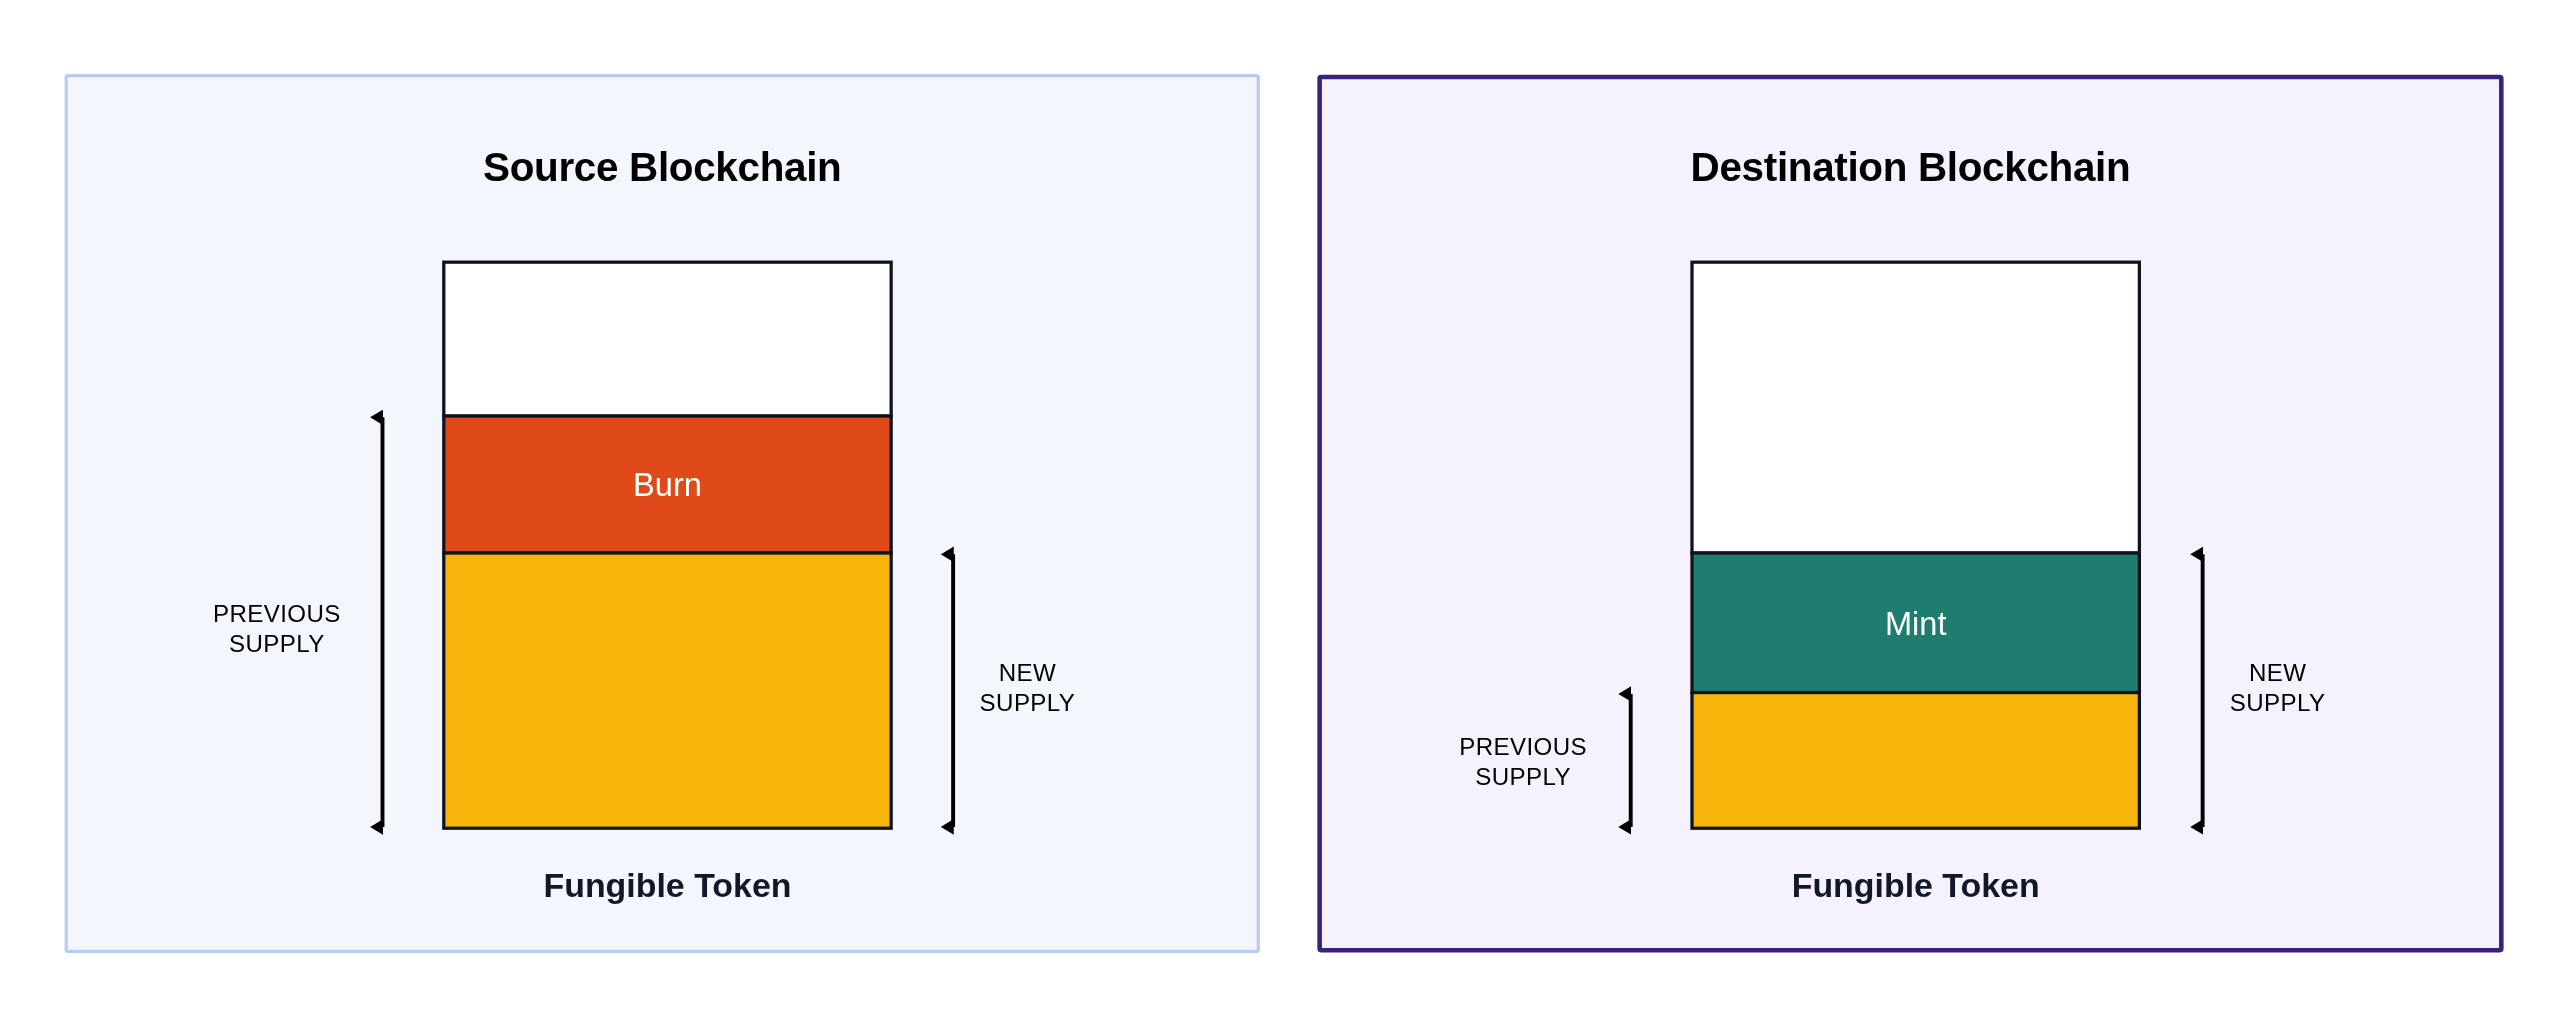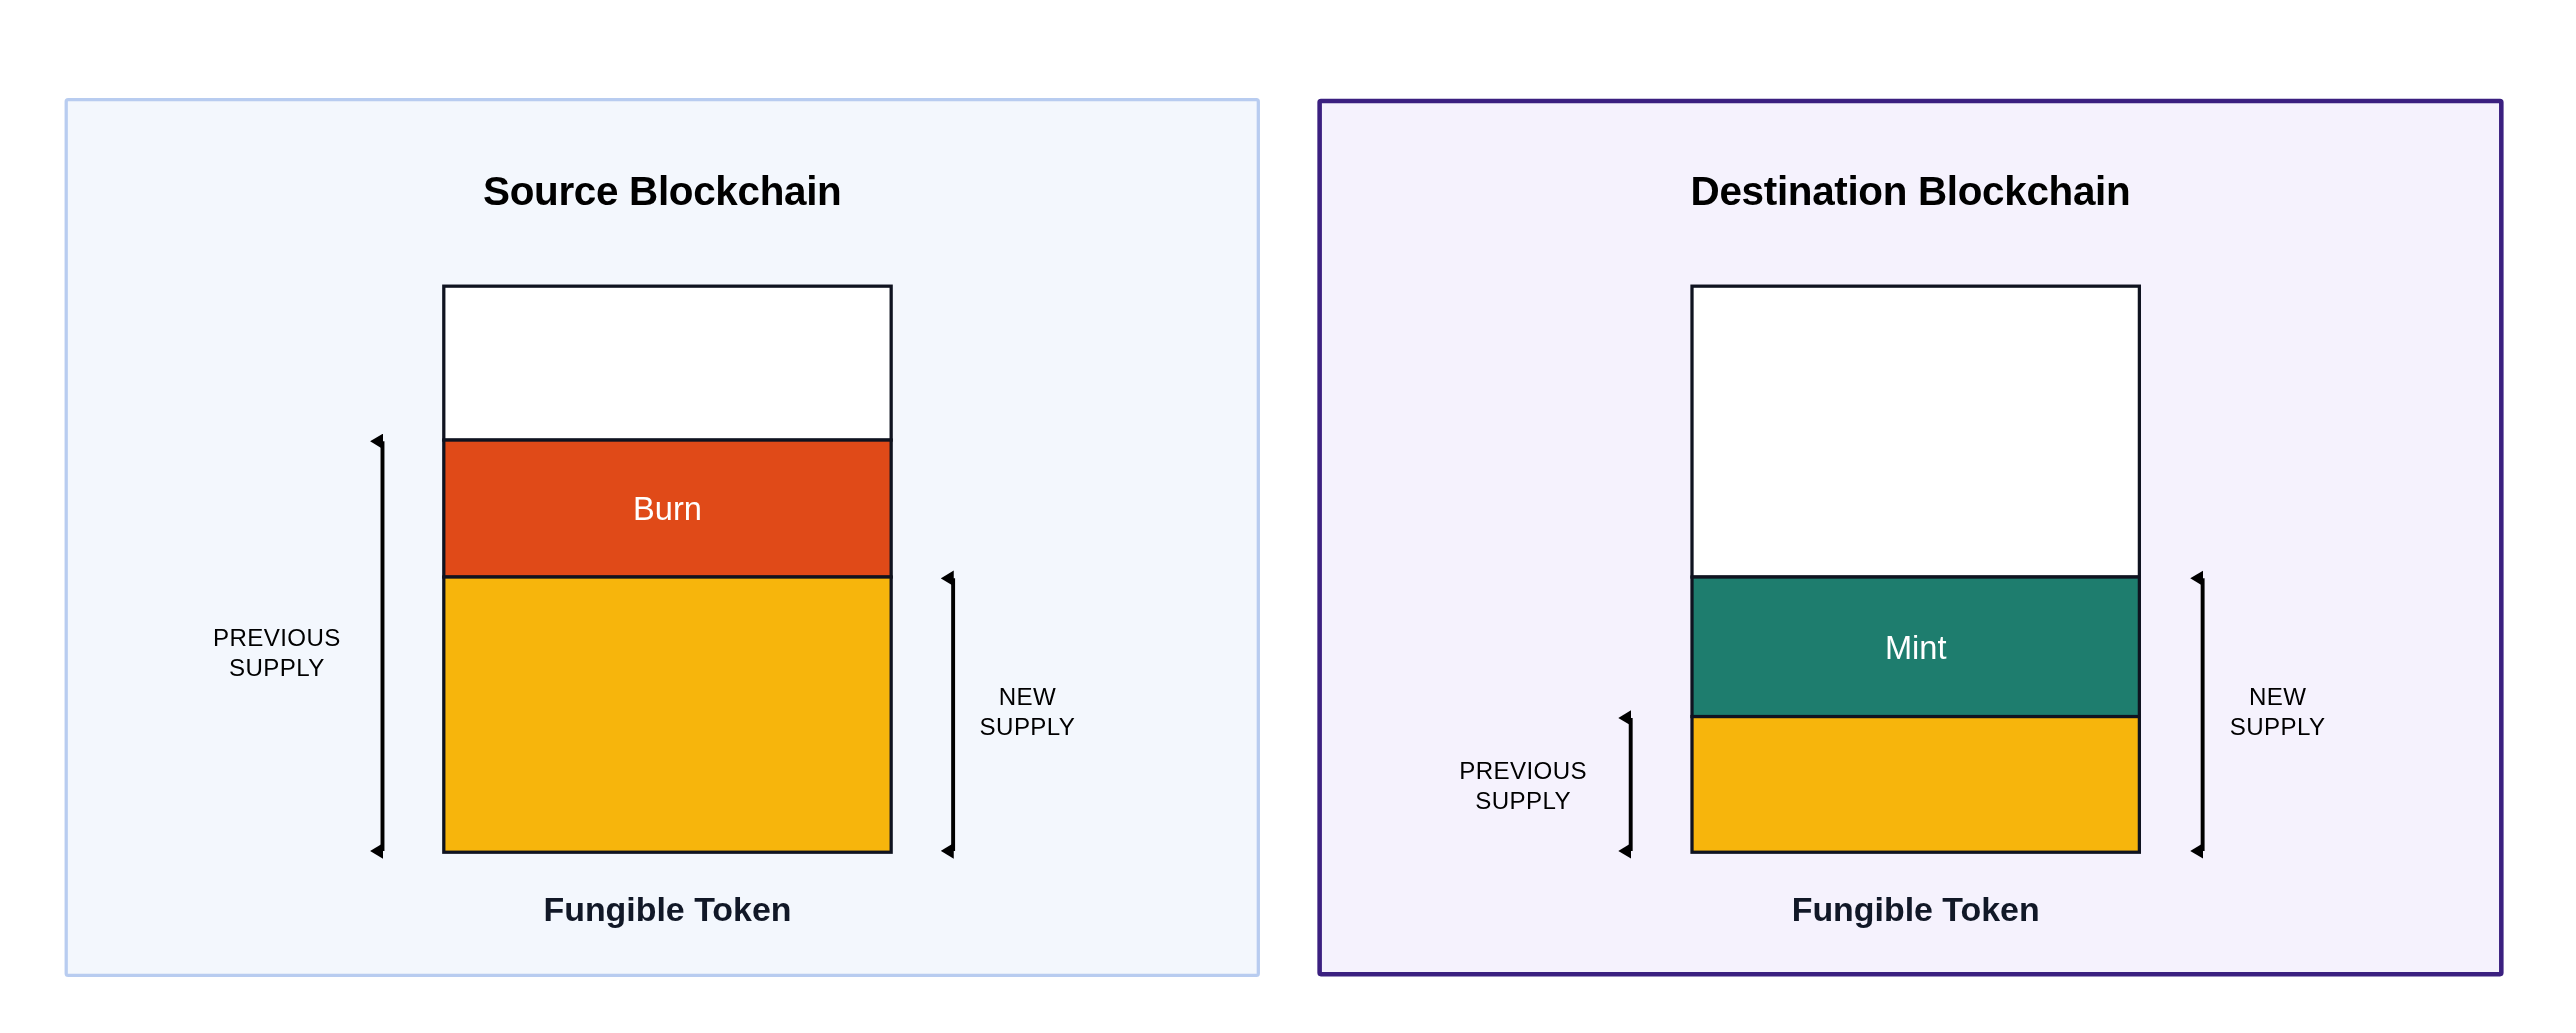--- a/index.html
+++ b/index.html
@@ -10,21 +10,20 @@
   body {
     width: 2576px;
     height: 1033px;
     font-family: "Liberation Sans", sans-serif;
     overflow: hidden;
   }
   #diagram-root {
     position: relative;
     width: 2576px;
     height: 724px;
-    margin-top: 24px;
   }
   svg.diagram-svg {
     display: block;
     width: 2576px;
     height: 1033px;
   }
   .panel-title {
     font-family: "Liberation Sans", sans-serif;
     font-size: 62px;
     font-weight: bold;

